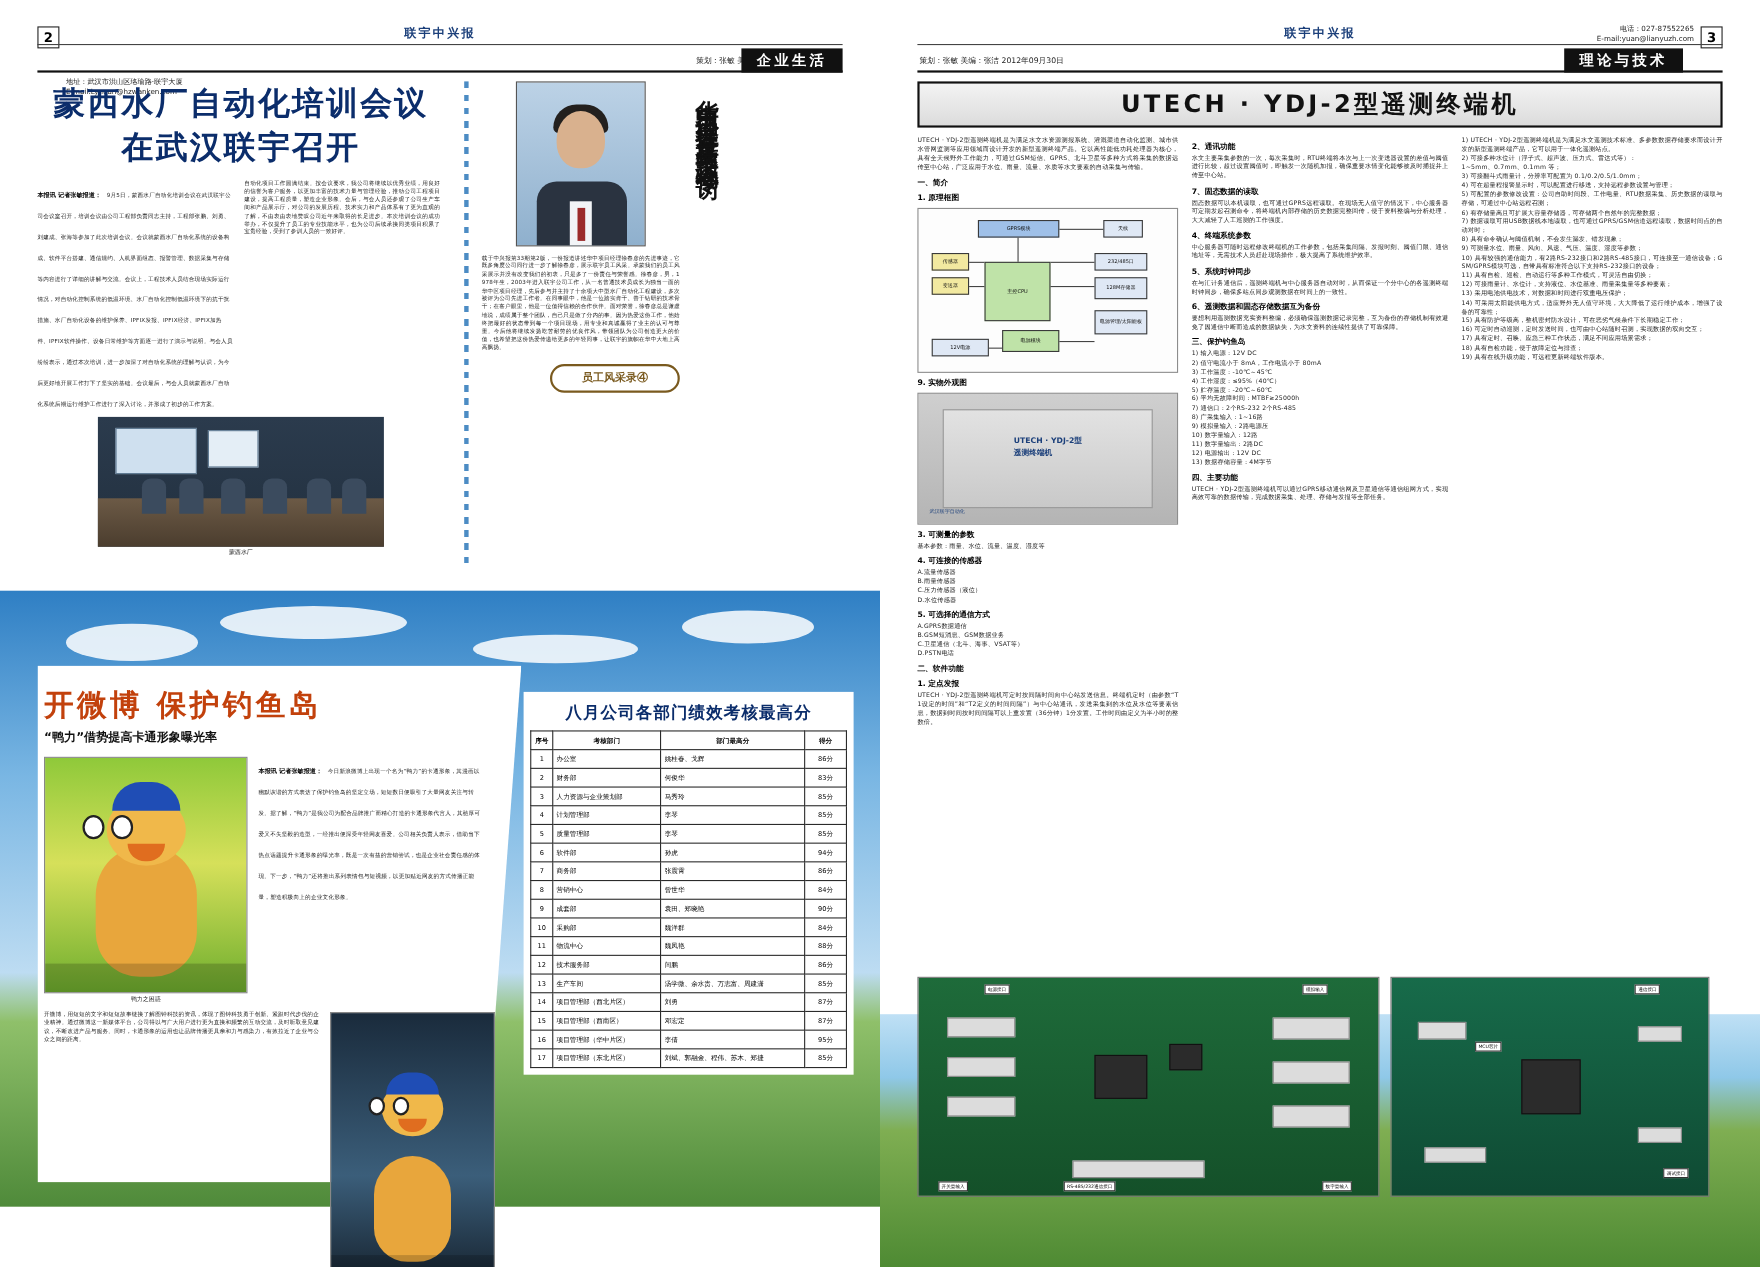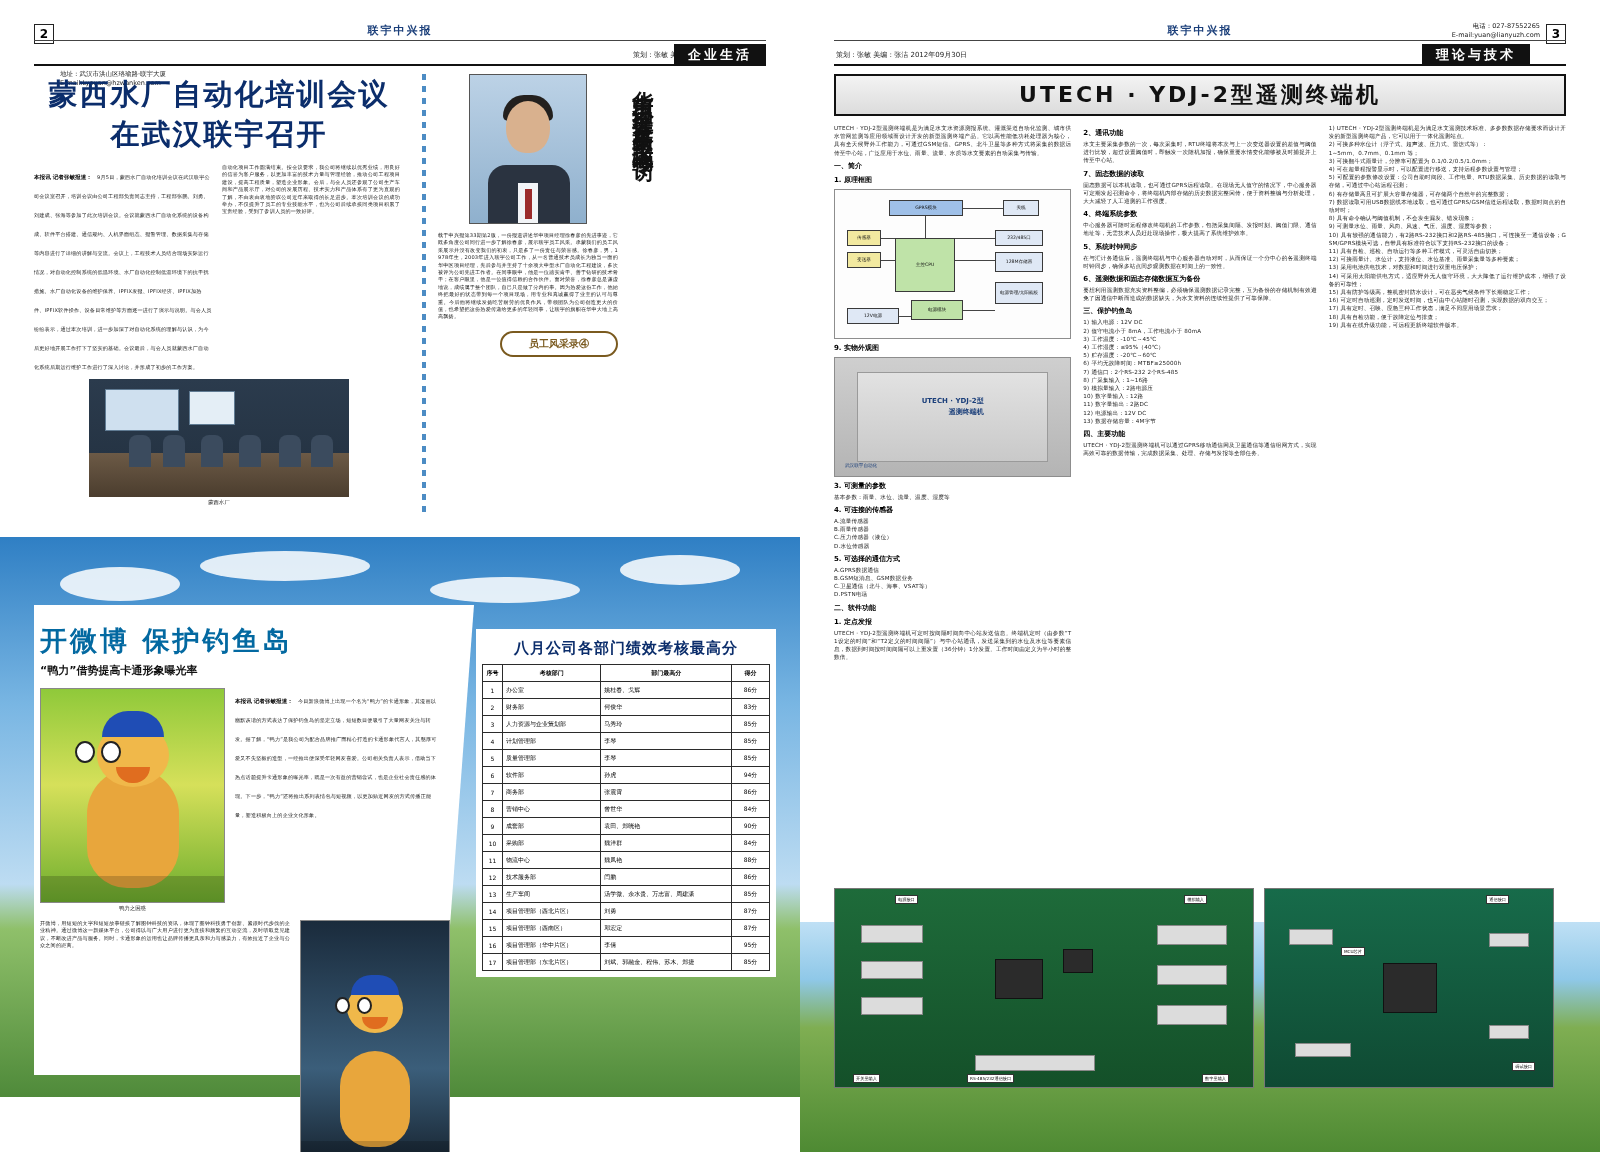--- a/index.html
+++ b/index.html
@@ -118,21 +118,21 @@
   .table-box {
     position:absolute; right:-10px; top:92px; width:300px; background:#fff; padding:6px;
   }
   .tbl-title { text-align:center; font-size:15px; font-weight:bold; color:#0b2d6b; letter-spacing:1px; margin:4px 0 6px; }
   table.perf { width:100%; border-collapse:collapse; font-size:6px; }
   table.perf th, table.perf td { border:1px solid #2b2b2b; padding:2px 3px; height:17px; }
   table.perf th { background:#fff; font-weight:bold; text-align:center; }
   table.perf td.idx { text-align:center; width:20px; }
   table.perf td.sc { text-align:center; width:38px; }
 
-  .duck-h { font-size:27px; font-weight:bold; color:#0369a1; letter-spacing:3px; }
+  .duck-h { font-size:27px; font-weight:bold; color:#c2410c; letter-spacing:3px; }
   .duck-sub { font-size:11px; font-weight:bold; color:#111; margin-top:4px; }
 
   .duck-img {
     width:185px; height:215px; border:1px solid #888; position:relative; overflow:hidden;
     background:linear-gradient(#8fc93a,#d6e05a 45%,#6fae2e);
   }
   .duck-img2 {
     width:150px; height:248px; border:1px solid #888; position:relative; overflow:hidden;
     background:linear-gradient(#1a2b3c,#3b5e7a 60%,#16222e);
   }
@@ -165,21 +165,21 @@
     position:absolute; border:1px solid #3a3a3a; background:#dfe8f5; font-size:4.6px;
     display:flex; align-items:center; justify-content:center; text-align:center; color:#111;
   }
   .box.blue { background:#9fc0e8; }
   .box.green { background:#bfe3a8; }
   .box.yellow { background:#f2e9a0; }
   .line { position:absolute; background:#444; }
 
   .device-img { height:120px; background:linear-gradient(#cfcfcf,#b4b4b4); position:relative; border:1px solid #8d8d8d; }
   .device-panel { position:absolute; left:22px; top:14px; right:22px; bottom:14px; background:linear-gradient(#e2e2e2,#c9c9c9); border:1px solid #9a9a9a; }
-  .device-label { position:absolute; left:50%; top:42%; transform:translate(-50%,-50%); font-size:7px; color:#1b3f7a; font-weight:bold; text-align:right; line-height:11px; }
+  .device-label { position:absolute; left:50%; top:42%; transform:translate(-50%,-50%); font-size:7px; color:#1b3f7a; font-weight:bold; text-align:left; line-height:11px; }
   .device-logo { position:absolute; left:10px; bottom:8px; font-size:4.6px; color:#1b3f7a; }
 
   .pcb {
     height:200px; border:1px solid #777; position:relative; overflow:hidden;
     background:linear-gradient(#1e6b3a,#145029);
   }
   .pcb.b2 { background:linear-gradient(#176b4a,#0f4a33); }
   .chip { position:absolute; background:#2b2b2b; border:1px solid #111; }
   .conn { position:absolute; background:#dcdcdc; border:1px solid #888; }
   .callout {

